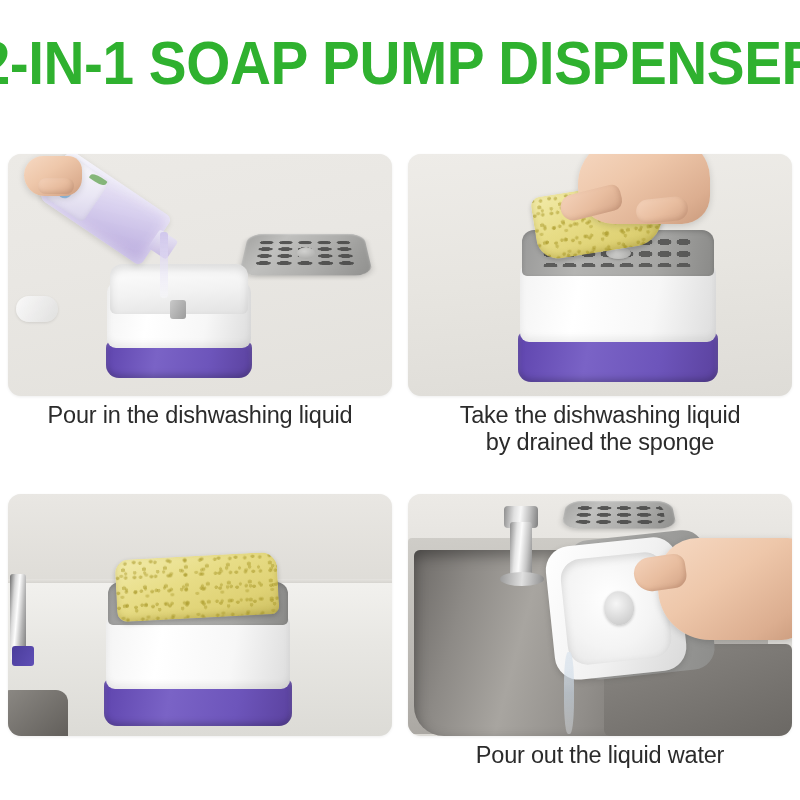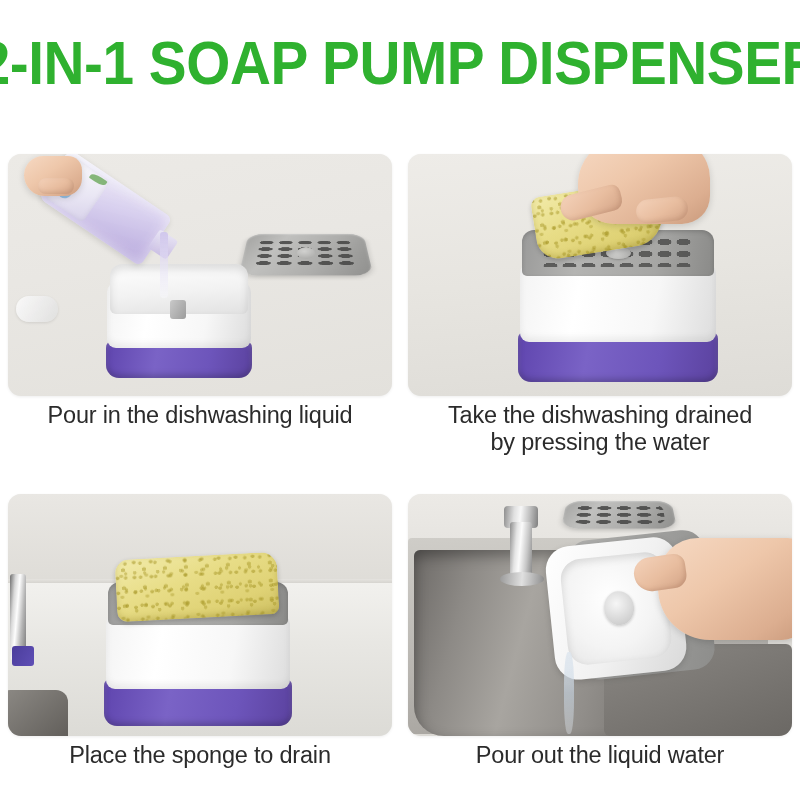--- a/index.html
+++ b/index.html
@@ -340,22 +340,22 @@
 
         <div class="hand" style="left:170px; top:-16px; width:132px; height:86px;
                     border-radius:46px 40px 28px 36px;"></div>
         <div class="finger" style="left:152px; top:36px; width:62px; height:26px;
                     border-radius:18px 12px 14px 18px; transform:rotate(-14deg);"></div>
         <div class="finger" style="left:228px; top:44px; width:52px; height:24px;
                     border-radius:16px; transform:rotate(-6deg);"></div>
       </div>
     </div>
     <div class="caption">
-      <span class="ln">Take the dishwashing drained</span>
-      <span class="ln">by pressing the water</span>
+      <span class="ln">Take the dishwashing liquid</span>
+      <span class="ln">by drained the sponge</span>
     </div>
   </div>
 
   <div class="step-cell c2">
     <div class="photo">
       <div class="scene">
         <div style="position:absolute; left:0; top:0; width:100%; height:38%;
                     background:linear-gradient(180deg,#e9e7e3,#dedcd7);"></div>
         <div style="position:absolute; left:0; top:36%; width:100%; height:64%;
                     background:linear-gradient(180deg,#f2f1ee 0%,#e8e7e3 40%,#dcdbd6 100%);"></div>
@@ -370,23 +370,20 @@
           <div class="disp-tray"></div>
         </div>
 
         <div class="sponge" style="left:108px; top:62px; width:162px; height:62px;
                     border-radius:14px 16px 8px 10px;
                     transform: rotate(-3deg);"></div>
 
         <div style="position:absolute; left:-10px; top:196px; width:70px; height:60px;
                     background:linear-gradient(140deg,#8e8b86,#5c5955); border-radius:12px;"></div>
       </div>
-    </div>
-    <div class="caption">
-      <span class="ln">Place the sponge to drain</span>
     </div>
   </div>
 
   <div class="step-cell c3">
     <div class="photo">
       <div class="scene">
         <div style="position:absolute; inset:0;
                     background:linear-gradient(180deg,#eceae6 0%,#e4e2de 30%,#dbd9d4 100%);"></div>
 
         <div class="lid" style="left:156px; top:-6px; width:110px; height:52px;">

